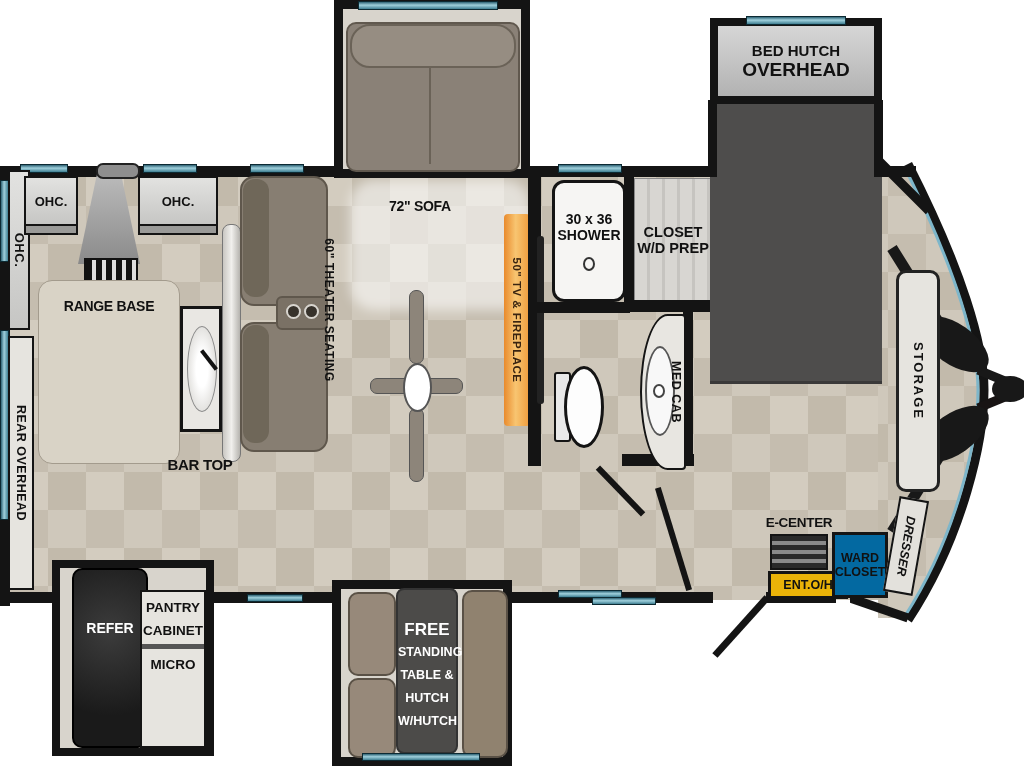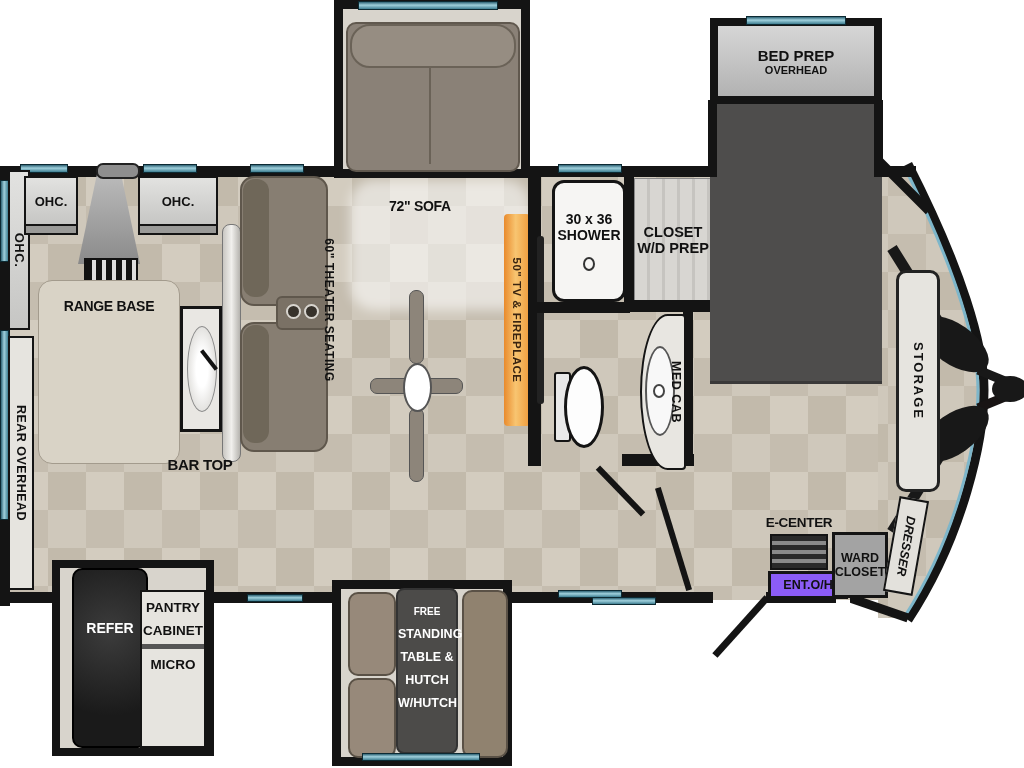--- a/index.html
+++ b/index.html
@@ -154,32 +154,32 @@
   <span class="vlbl" style="left:676px;top:392px;font-size:12.5px;">MED CAB</span>
 
   <div class="line" style="left:588px;top:488px;width:65px;height:6px;transform:rotate(46deg);"></div>
   <div class="line" style="left:620px;top:536px;width:107px;height:6px;transform:rotate(73deg);"></div>
   <div class="line" style="left:702px;top:623px;width:78px;height:7px;transform:rotate(-48deg);"></div>
 
   <div class="abs" style="left:710px;top:102px;width:172px;height:282px;background:#4e4d4c;border-bottom:3px solid #3a3939;box-sizing:border-box;"></div>
   <div class="wall" style="left:708px;top:100px;width:9px;height:77px;"></div>
   <div class="wall" style="left:874px;top:100px;width:9px;height:77px;"></div>
   <div class="abs ctr" style="left:710px;top:18px;width:172px;height:86px;background:linear-gradient(#d6d6d6,#b2b2b2);border:8px solid #141414;box-sizing:border-box;">
-    <span style="font-weight:700;font-size:15px;">BED PREP</span>
-    <span style="font-weight:700;font-size:11px;">OVERHEAD</span>
+    <span style="font-weight:700;font-size:15px;">BED HUTCH</span>
+    <span style="font-weight:700;font-size:19px;">OVERHEAD</span>
   </div>
   <div class="win" style="left:746px;top:16px;width:100px;height:9px;"></div>
 
 
   <span class="lbl" style="left:799px;top:523px;font-size:13.5px;">E-CENTER</span>
   <div class="abs" style="left:770px;top:534px;width:58px;height:36px;background:repeating-linear-gradient(#2a2a2a 0 5px,#8a8a8a 5px 9px);border:2px solid #141414;box-sizing:border-box;"></div>
-  <div class="abs ctr" style="left:768px;top:571px;width:80px;height:28px;background:#8b5cf6;border:3px solid #141414;box-sizing:border-box;">
+  <div class="abs ctr" style="left:768px;top:571px;width:80px;height:28px;background:#eab308;border:3px solid #141414;box-sizing:border-box;">
     <span style="font-weight:700;font-size:12.5px;">ENT.O/H</span>
   </div>
-  <div class="abs ctr" style="left:832px;top:532px;width:56px;height:66px;background:#a3a3a3;border:3px solid #141414;box-sizing:border-box;align-items:center;">
+  <div class="abs ctr" style="left:832px;top:532px;width:56px;height:66px;background:#0369a1;border:3px solid #141414;box-sizing:border-box;align-items:center;">
     <span style="font-weight:700;font-size:12.5px;">WARD</span>
     <span style="font-weight:700;font-size:12.5px;">CLOSET</span>
   </div>
   <div class="abs ctr" style="left:858px;top:531px;width:96px;height:30px;background:#e3e1dc;border:2px solid #141414;box-sizing:border-box;transform:rotate(100deg);">
     <span style="font-weight:700;font-style:italic;font-size:12.5px;">DRESSER</span>
   </div>
   <div class="abs" style="left:896px;top:270px;width:44px;height:222px;background:#e6e4df;border:3px solid #222;border-radius:10px;box-sizing:border-box;"></div>
   <span class="vlbl" style="left:918px;top:381px;font-size:13px;letter-spacing:2px;">STORAGE</span>
 
   <div class="slidefloor" style="left:52px;top:560px;width:162px;height:196px;border-width:8px;"></div>
@@ -190,21 +190,21 @@
     <div style="font-weight:700;font-size:13.5px;margin-top:8px;">PANTRY</div>
     <div style="font-weight:700;font-size:13.5px;margin-top:8px;">CABINET</div>
     <div style="width:100%;height:5px;background:#555;margin-top:6px;"></div>
     <div style="font-weight:700;font-size:13.5px;margin-top:8px;">MICRO</div>
   </div>
 
   <div class="slidefloor" style="left:332px;top:580px;width:180px;height:186px;"></div>
   <div class="abs uph" style="left:348px;top:592px;width:44px;height:80px;background:#97897a;border:2px solid #5a5146;border-radius:10px;"></div>
   <div class="abs uph" style="left:348px;top:678px;width:44px;height:76px;background:#97897a;border:2px solid #5a5146;border-radius:10px;"></div>
   <div class="abs" style="left:396px;top:588px;width:62px;height:166px;background:#4c4b49;border:2px solid #333;border-radius:8px;box-sizing:border-box;text-align:center;color:#fff;">
-    <div style="font-weight:700;font-size:10px;margin-top:10px;line-height:23px;">FREE</div>
+    <div style="font-weight:700;font-size:17px;margin-top:28px;line-height:23px;">FREE</div>
     <div style="font-weight:700;font-size:12.5px;line-height:23px;">STANDING</div>
     <div style="font-weight:700;font-size:12.5px;line-height:23px;">TABLE &amp;</div>
     <div style="font-weight:700;font-size:12.5px;line-height:23px;">HUTCH</div>
     <div style="font-weight:700;font-size:12.5px;line-height:23px;">W/HUTCH</div>
   </div>
   <div class="abs uph" style="left:462px;top:590px;width:42px;height:164px;background:#90826f;border:2px solid #5a5146;border-radius:10px;"></div>
   <div class="win" style="left:362px;top:753px;width:118px;height:8px;"></div>
 
 
 </div>

